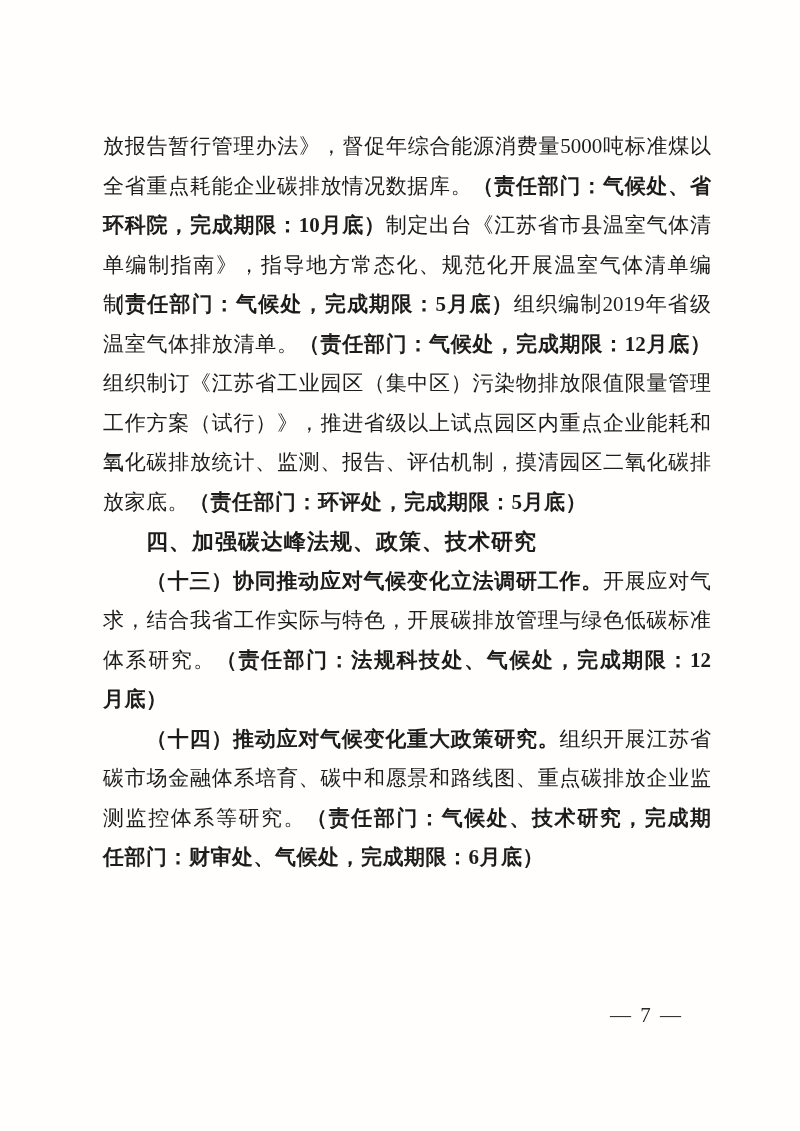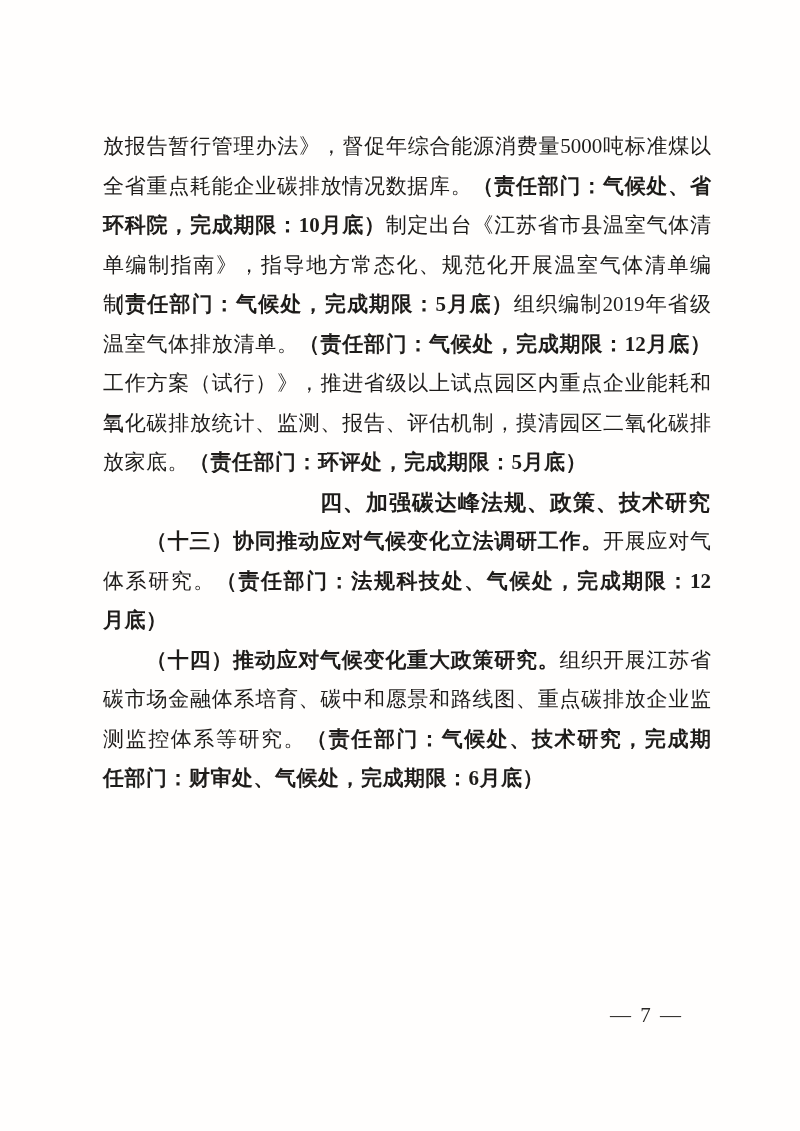--- a/index.html
+++ b/index.html
@@ -37,21 +37,21 @@
   }
   .line.indent {
     text-indent: 43px;
   }
   .line.heading {
     font-family: "Liberation Sans", "DejaVu Sans", sans-serif;
     font-weight: bold;
     font-size: 22px;
     letter-spacing: 1px;
     text-align-last: auto;
-    text-align: right;
+    text-align: left;
     white-space: nowrap;
   }
   .seg { font-weight: normal; }
   .seg.b { font-weight: bold; }
   .page-number {
     position: absolute;
     left: 610px;
     top: 1000px;
     height: 30px;
     line-height: 30px;
@@ -65,25 +65,27 @@
 <body>
 
 <div class="sheet">
   <main class="text-block">
       <div class="line fill"><span class="seg">放报告暂行管理办法》，督促年综合能源消费量5000吨标准煤以</span></div>
       <div class="line fill"><span class="seg">全省重点耗能企业碳排放情况数据库。</span><span class="seg b">（责任部门：气候处、省</span></div>
       <div class="line fill"><span class="seg b">环科院，完成期限：10月底）</span><span class="seg">制定出台《江苏省市县温室气体清</span></div>
       <div class="line fill"><span class="seg">单编制指南》，指导地方常态化、规范化开展温室气体清单编制。</span></div>
       <div class="line fill"><span class="seg b">（责任部门：气候处，完成期限：5月底）</span><span class="seg">组织编制2019年省级</span></div>
       <div class="line fill"><span class="seg">温室气体排放清单。</span><span class="seg b">（责任部门：气候处，完成期限：12月底）</span></div>
+      <div class="line fill"><span class="seg">组织制订《江苏省工业园区（集中区）污染物排放限值限量管理</span></div>
       <div class="line fill"><span class="seg">工作方案（试行）》，推进省级以上试点园区内重点企业能耗和二</span></div>
       <div class="line fill"><span class="seg">氧化碳排放统计、监测、报告、评估机制，摸清园区二氧化碳排</span></div>
       <div class="line"><span class="seg">放家底。</span><span class="seg b">（责任部门：环评处，完成期限：5月底）</span></div>
       <div class="line indent heading"><span class="seg b">四、加强碳达峰法规、政策、技术研究</span></div>
       <div class="line fill indent"><span class="seg b">（十三）协同推动应对气候变化立法调研工作。</span><span class="seg">开展应对气</span></div>
+      <div class="line fill"><span class="seg">求，结合我省工作实际与特色，开展碳排放管理与绿色低碳标准</span></div>
       <div class="line fill"><span class="seg">体系研究。</span><span class="seg b">（责任部门：法规科技处、气候处，完成期限：12</span></div>
       <div class="line"><span class="seg b">月底）</span></div>
       <div class="line fill indent"><span class="seg b">（十四）推动应对气候变化重大政策研究。</span><span class="seg">组织开展江苏省</span></div>
       <div class="line fill"><span class="seg">碳市场金融体系培育、碳中和愿景和路线图、重点碳排放企业监</span></div>
       <div class="line fill"><span class="seg">测监控体系等研究。</span><span class="seg b">（责任部门：气候处、技术研究，完成期</span></div>
       <div class="line"><span class="seg b">任部门：财审处、气候处，完成期限：6月底）</span></div>
     </main>
   <footer class="page-number">— 7 —</footer>
 </div>
 

